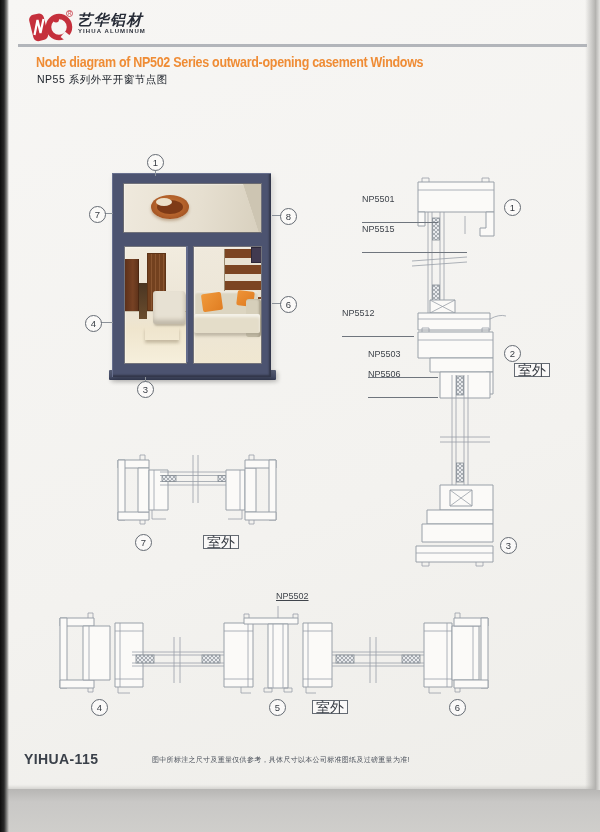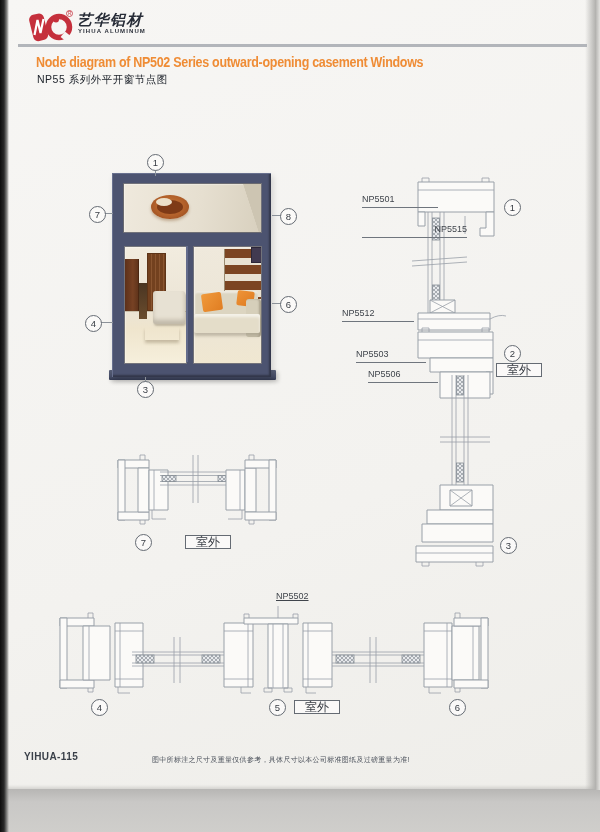--- a/index.html
+++ b/index.html
@@ -36,29 +36,29 @@
   .pR-shelf{position:absolute;left:30px;top:2px;width:37px;height:50px;background:repeating-linear-gradient(180deg,#7c4522 0 9px,#e9e2d2 9px 16px);border-left:1px solid #9a8a70;}
   .pR-pic{position:absolute;left:57px;top:0;width:9px;height:14px;background:#413a50;border:1px solid #2c2738;}
   .pR-sofaback{position:absolute;left:1px;top:44px;width:63px;height:26px;background:#dcd5c1;border-radius:2px;box-shadow:inset 0 2px 2px rgba(255,255,255,.5);}
   .pR-pillow1{position:absolute;left:8px;top:46px;width:20px;height:18px;background:linear-gradient(135deg,#f09a3c,#e07d22);transform:rotate(-8deg);border-radius:2px;}
   .pR-pillow2{position:absolute;left:43px;top:44px;width:17px;height:15px;background:linear-gradient(135deg,#ef9438,#dd7a20);transform:rotate(7deg);border-radius:2px;}
   .pR-seat{position:absolute;left:0;top:67px;width:66px;height:19px;background:#e4ddc9;border-radius:2px;box-shadow:inset 0 3px 3px rgba(255,255,255,.6),0 3px 3px rgba(110,100,80,.35);}
   .pR-arm{position:absolute;left:52px;top:52px;width:15px;height:38px;background:#d6cfba;border-radius:3px;box-shadow:inset -2px 0 2px rgba(110,100,80,.4);}
   .mull-hi{position:absolute;left:74px;top:73px;width:2px;height:116px;background:#646c8c;}
   
   .co{position:absolute;width:15px;height:15px;border:1.4px solid #656b73;border-radius:50%;background:rgba(251,250,248,.92);font-size:9.5px;line-height:15px;text-align:center;color:#383d44;z-index:20;}
-  .outdoor{position:absolute;border:1px solid #656b73;background:rgba(251,250,248,.92);font-size:12px;line-height:12px;padding:0 10px;color:#383d44;z-index:20;}
+  .outdoor{position:absolute;border:1px solid #656b73;background:rgba(251,250,248,.92);font-size:14px;line-height:12px;padding:0 3px;color:#383d44;z-index:20;margin-left:18px;}
   .leader{position:absolute;background:#8b9199;z-index:10;}
-  .nplabel{position:absolute;font-size:9px;color:#40454c;border-bottom:1px solid #6f757d;padding-bottom:3px;z-index:20;}
+  .nplabel{position:absolute;font-size:9px;color:#40454c;border-bottom:1px solid #6f757d;padding-bottom:18px;z-index:20;}
   .svgdraw{position:absolute;}
   .prof{fill:#fbfaf8;stroke:#99a0a8;stroke-width:1;stroke-linejoin:round;}
   .thin{fill:none;stroke:#99a0a8;stroke-width:0.8;}
   .hatch{stroke:#868d95;stroke-width:0.8;}
   
-  .footer-code{position:absolute;left:24px;top:751px;font-size:10px;font-weight:bold;color:#3a4049;letter-spacing:0.4px;}
+  .footer-code{position:absolute;left:24px;top:751px;font-size:14px;font-weight:bold;color:#3a4049;letter-spacing:0.4px;}
   .footer-disc{position:absolute;left:152px;top:755px;font-size:7px;color:#4a505a;letter-spacing:0.3px;}
 </style>
 </head>
 <body>
 
 <div class="page">
 
   <div class="logo-wrap">
     <svg width="44" height="36" viewBox="0 0 44 36">
       <rect x="2" y="5" width="15" height="27" rx="5" transform="rotate(-14 9 18)" fill="#c5303c"></rect>
@@ -156,23 +156,23 @@
 
     <rect class="prof" x="84" y="313" width="53" height="25"></rect>
     <rect class="prof" x="94" y="318" width="22" height="16"></rect>
     <path class="thin" d="M94,318 l22,16 M116,318 l-22,16"></path>
     <rect class="prof" x="71" y="338" width="66" height="14"></rect>
     <rect class="prof" x="66" y="352" width="71" height="18"></rect>
     <rect class="prof" x="60" y="374" width="77" height="16"></rect>
     <path class="thin" d="M66,390 v4 h7 v-4 M120,390 v4 h7 v-4 M60,381 h77"></path>
   </svg>
   <div class="nplabel" style="left:362px;top:194px;width:76px;">NP5501</div>
-  <div class="nplabel" style="left:362px;top:224px;width:105px;text-align:right;">NP5515</div>
+  <div class="nplabel" style="left:362px;top:224px;width:105px;">NP5515</div>
   <div class="nplabel" style="left:342px;top:308px;width:72px;">NP5512</div>
-  <div class="nplabel" style="left:356px;top:349px;width:70px;">NP5503</div>
+  <div class="nplabel" style="left:368px;top:349px;width:70px;">NP5503</div>
   <div class="nplabel" style="left:368px;top:369px;width:70px;">NP5506</div>
   <div class="co" style="left:504px;top:199px;">1</div>
   <div class="co" style="left:504px;top:345px;">2</div>
   <div class="outdoor" style="left:496px;top:363px;">室外</div>
   <div class="co" style="left:500px;top:537px;">3</div>
 
   <svg class="svgdraw" style="left:112px;top:447px;" width="170" height="80" viewBox="0 0 170 80">
     <defs>
       <pattern id="hp2" width="4" height="4" patternUnits="userSpaceOnUse">
         <rect width="4" height="4" fill="#e7e9ec"></rect>

